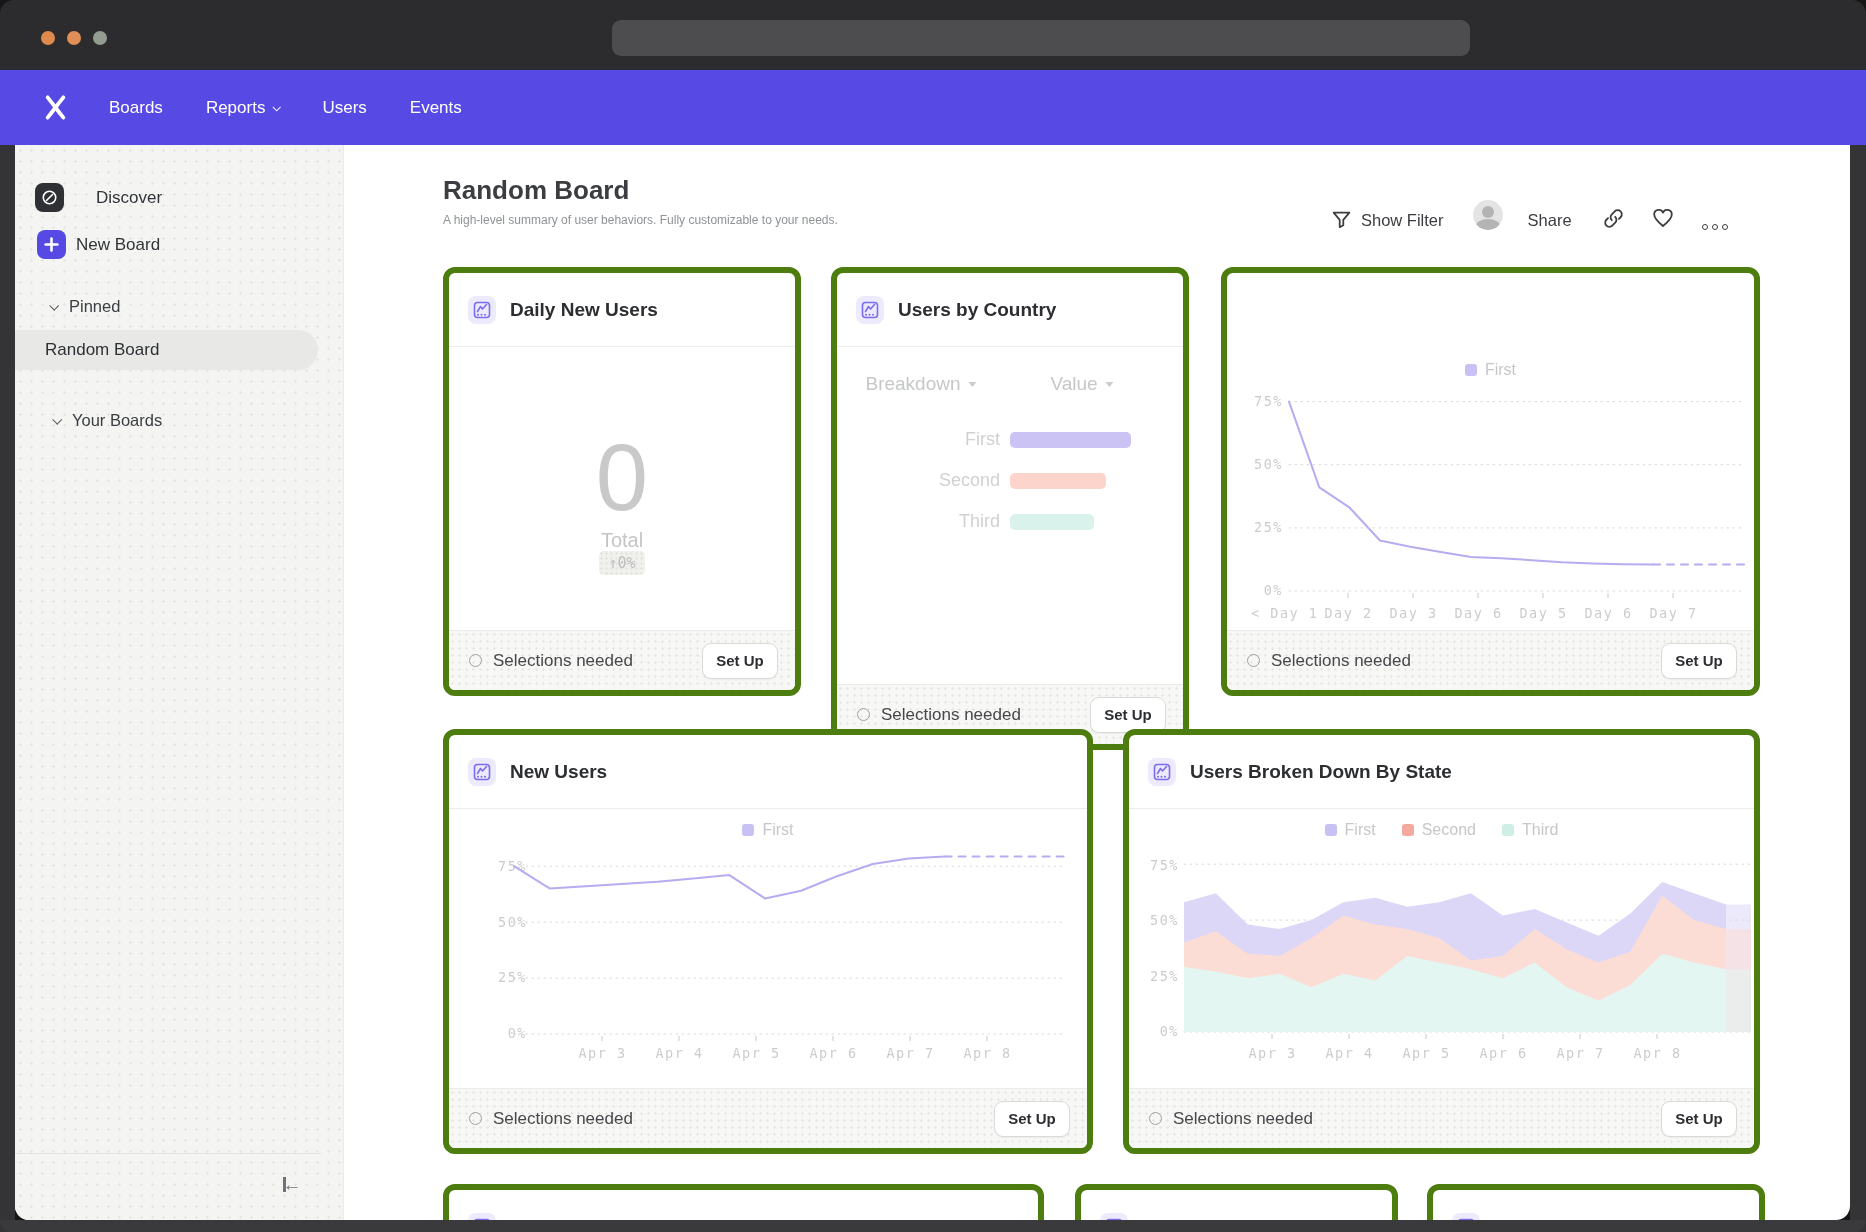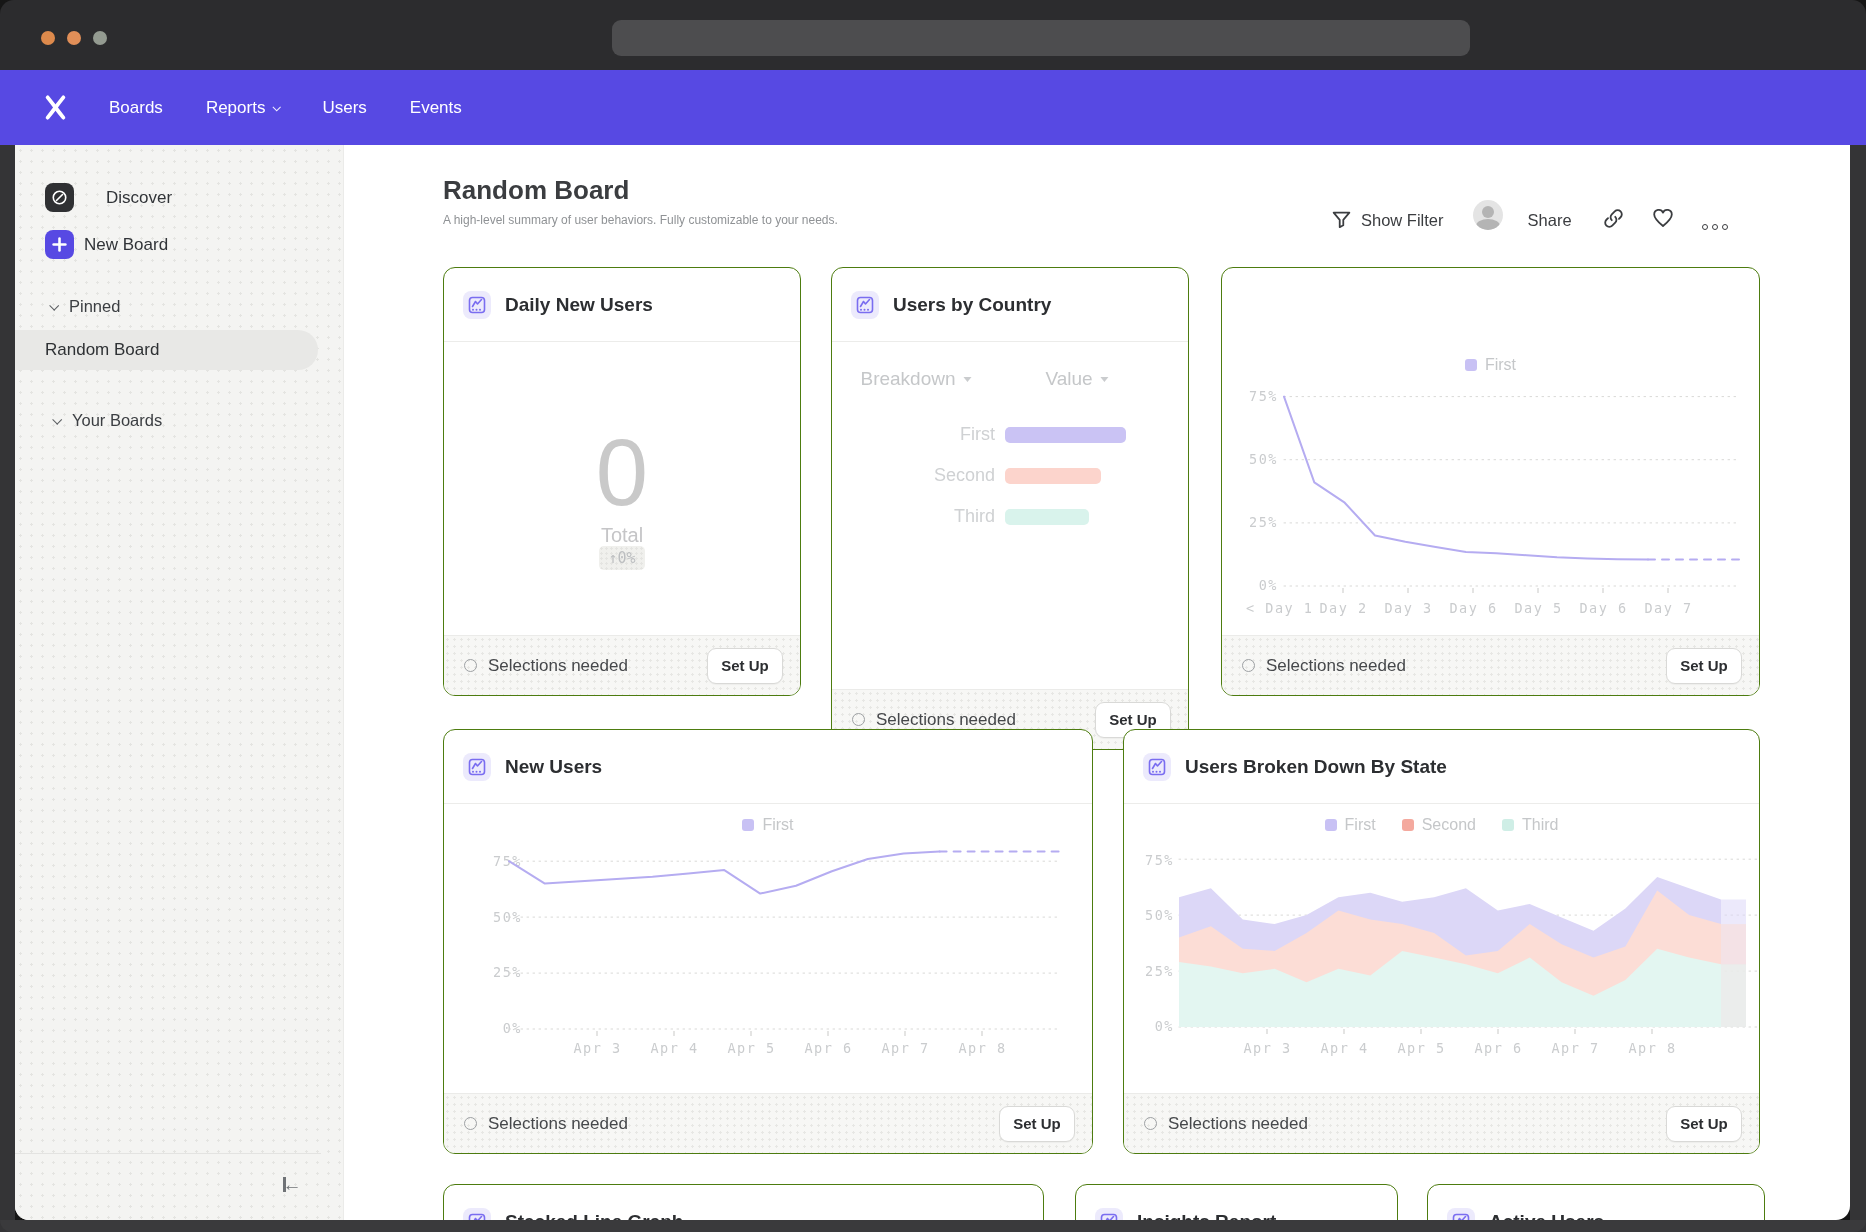--- a/index.html
+++ b/index.html
@@ -52,21 +52,21 @@
   .page-sub { position:absolute; left:428px; top:68px; font-size:12px; color:#8f9295; }
   .actions { position:absolute; left:1316px; top:41px; height:44px; display:flex; align-items:flex-end; }
   .act-label { font-size:16.5px; font-weight:500; color:#3b3d40; }
   .avatar { width:30px; height:30px; border-radius:50%; background:#e4e4e4; overflow:hidden; position:relative; }
   .avatar .head { position:absolute; left:9px; top:6px; width:12px; height:12px; border-radius:50%; background:#b4b4b4; }
   .avatar .body { position:absolute; left:3px; top:19px; width:24px; height:14px; border-radius:50%; background:#b4b4b4; }
   .dots3 { display:flex; gap:4px; }
   .dots3 span { width:6px; height:6px; border:1.7px solid #3b3d40; border-radius:50%; }
 
   
-  .card { position:absolute; background:#fff; border:1px solid #4d7c0f; border-radius:12px; overflow:hidden; }
+  .card { position:absolute; background:#fff; border:6px solid #4d7c0f; border-radius:12px; overflow:hidden; }
   .card-head { height:74px; display:flex; align-items:center; gap:14px; padding-left:19px; border-bottom:1px solid #ececea; }
   .card-title { font-size:19px; font-weight:700; color:#2c2e31; }
   .card-icon { width:28px; height:28px; flex:0 0 28px; }
   .card-foot { position:absolute; left:0; bottom:0; width:100%; height:60px; background:#f7f7f5;
     background-image:radial-gradient(#e7e7e4 1px, transparent 1.1px); background-size:7px 7px;
     border-top:1px solid #ebebe9; display:flex; align-items:center; padding:0 17px 0 20px; gap:11px; }
   .status-circle { width:13px; height:13px; border:1.6px solid #9ea1a4; border-radius:50%; }
   .status-text { font-size:17px; color:#46484b; }
   .setup-btn { margin-left:auto; width:76px; height:36px; background:#fff; border:1px solid #d9d9d7; border-radius:9px;
     font-family:"Liberation Sans",sans-serif; font-size:15px; font-weight:700; color:#2c2e31; box-shadow:0 1px 1px rgba(0,0,0,.04); }
@@ -192,30 +192,30 @@
   <div class="org">
     <span class="o1">Organization</span>
     <span class="o2">All Project Data</span>
   </div>
   <span class="org-caret"></span>
 </div>
 
 <div class="app">
 
   <aside class="sidebar">
-    <div class="sb-item" style="left:30px; top:38px;gap:32px;">
+    <div class="sb-item" style="left:20px; top:38px;gap:32px;">
       <span class="sb-icon" style="background:#2f3033;">
         <svg width="17" height="17" viewBox="0 0 18 18">
             <circle cx="9" cy="9" r="6.6" stroke="#fff" stroke-width="1.7" fill="none"></circle>
             <line x1="5.8" y1="12.2" x2="12.2" y2="5.8" stroke="#fff" stroke-width="1.7" stroke-linecap="round"></line>
           </svg>
       </span>
       <span class="sb-label">Discover</span>
     </div>
-    <div class="sb-item" style="left:30px; top:85px;">
+    <div class="sb-item" style="left:22px; top:85px;">
       <span class="sb-icon" style="background:#5749e3;">
         <svg width="15" height="15" viewBox="0 0 14 14">
             <line x1="7" y1="1.5" x2="7" y2="12.5" stroke="#fff" stroke-width="2.4" stroke-linecap="round"></line>
             <line x1="1.5" y1="7" x2="12.5" y2="7" stroke="#fff" stroke-width="2.4" stroke-linecap="round"></line>
           </svg>
       </span>
       <span class="sb-label">New Board</span>
     </div>
 
     <div class="sb-sec" style="left:35px; top:152px;">

